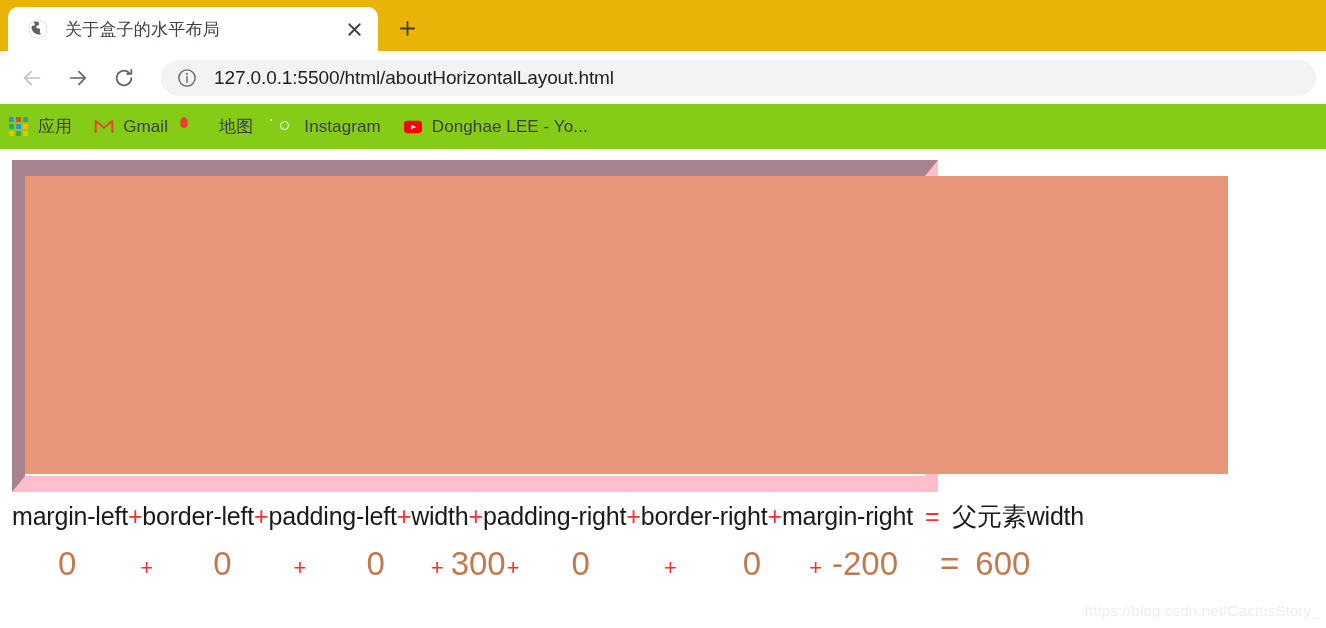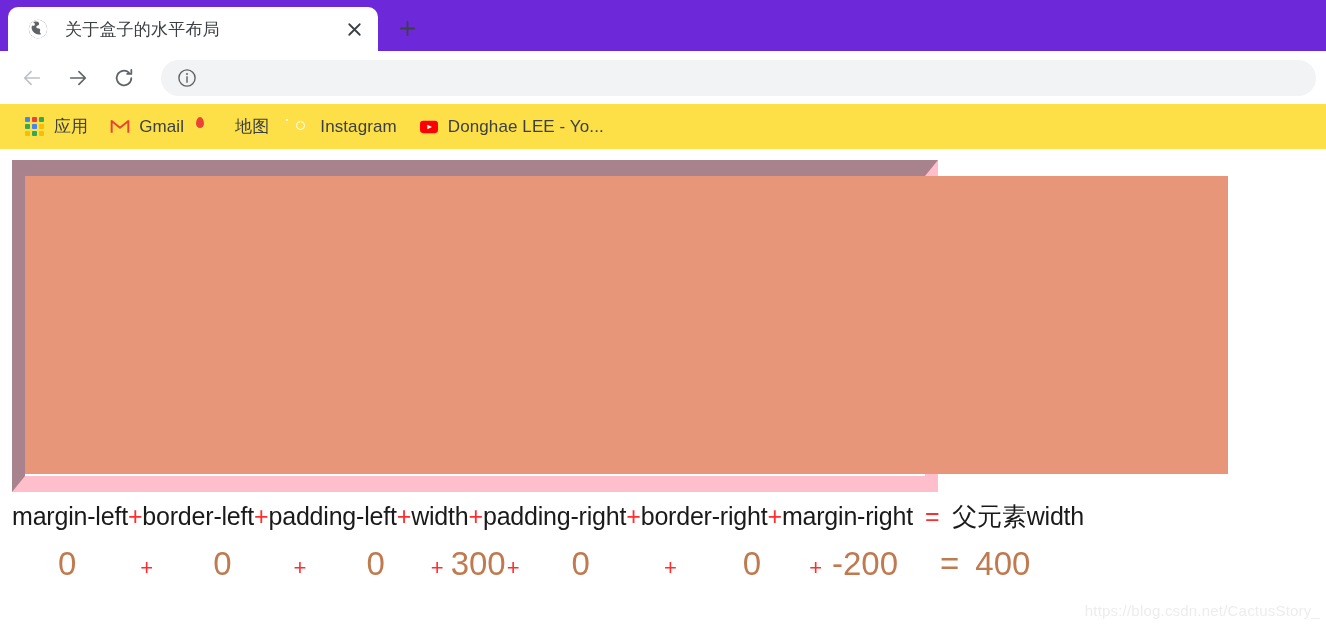--- a/index.html
+++ b/index.html
@@ -19,21 +19,21 @@
   .browser {
     width: 1326px;
     height: 628px;
     position: relative;
     background: #ffffff;
   }
 
   
   .tab-strip {
     height: 51px;
-    background: #6d28d9;
+    background: #eab308;
     display: flex;
     align-items: flex-end;
     padding-left: 8px;
     box-sizing: border-box;
     position: relative;
   }
   .tab {
     width: 370px;
     height: 44px;
     background: #ffffff;
@@ -129,24 +129,23 @@
     font-size: 19px;
     color: #202124;
     white-space: nowrap;
     overflow: hidden;
     letter-spacing: -.1px;
   }
 
   
   .bookmarks {
     height: 45px;
-    background: #fde047;
-    display: flex;
-    align-items: center;
-    padding-left: 16px;
+    background: #84cc16;
+    display: flex;
+    align-items: center;
     box-sizing: border-box;
   }
   .bm {
     display: flex;
     align-items: center;
     height: 32px;
     padding: 0 9px;
     border-radius: 4px;
     margin-right: 4px;
     white-space: nowrap;
@@ -336,20 +335,21 @@
     </div>
 
     <div class="omnibox">
       <span class="omnibox-icon">
         <svg viewBox="0 0 20 20" width="20" height="20" aria-hidden="true">
           <circle cx="10" cy="10" r="8.1" fill="none" stroke="currentColor" stroke-width="1.4"></circle>
           <circle cx="10" cy="6.1" r="1.02" fill="currentColor"></circle>
           <path d="M10 8.7 V14.3" stroke="currentColor" stroke-width="1.4" stroke-linecap="round"></path>
         </svg>
       </span>
+      <span class="omnibox-url">127.0.0.1:5500/html/aboutHorizontalLayout.html</span>
     </div>
   </div>
 
   <div class="bookmarks">
 
     <div class="bm">
       <span class="bm-icon">
         <span class="apps-grid">
           <i style="background:#4285f4"></i>
             <i style="background:#ea4335"></i>
@@ -418,19 +418,19 @@
       <span class="num" style="margin-left:60px">0</span>
       <span class="op" style="margin-left:46px">+</span>
       <span class="num" style="margin-left:7px">300</span>
       <span class="op" style="margin-left:1px">+</span>
       <span class="num" style="margin-left:52px">0</span>
       <span class="op" style="margin-left:74px">+</span>
       <span class="num" style="margin-left:66px">0</span>
       <span class="op" style="margin-left:48px">+</span>
       <span class="num" style="margin-left:10px">-200</span>
       <span class="eq" style="margin-left:42px">=</span>
-      <span class="num" style="margin-left:16px">400</span>
+      <span class="num" style="margin-left:16px">600</span>
     </div>
 
     <div class="watermark">https://blog.csdn.net/CactusStory_</div>
   </div>
 
 </div>
 
 </body></html>

